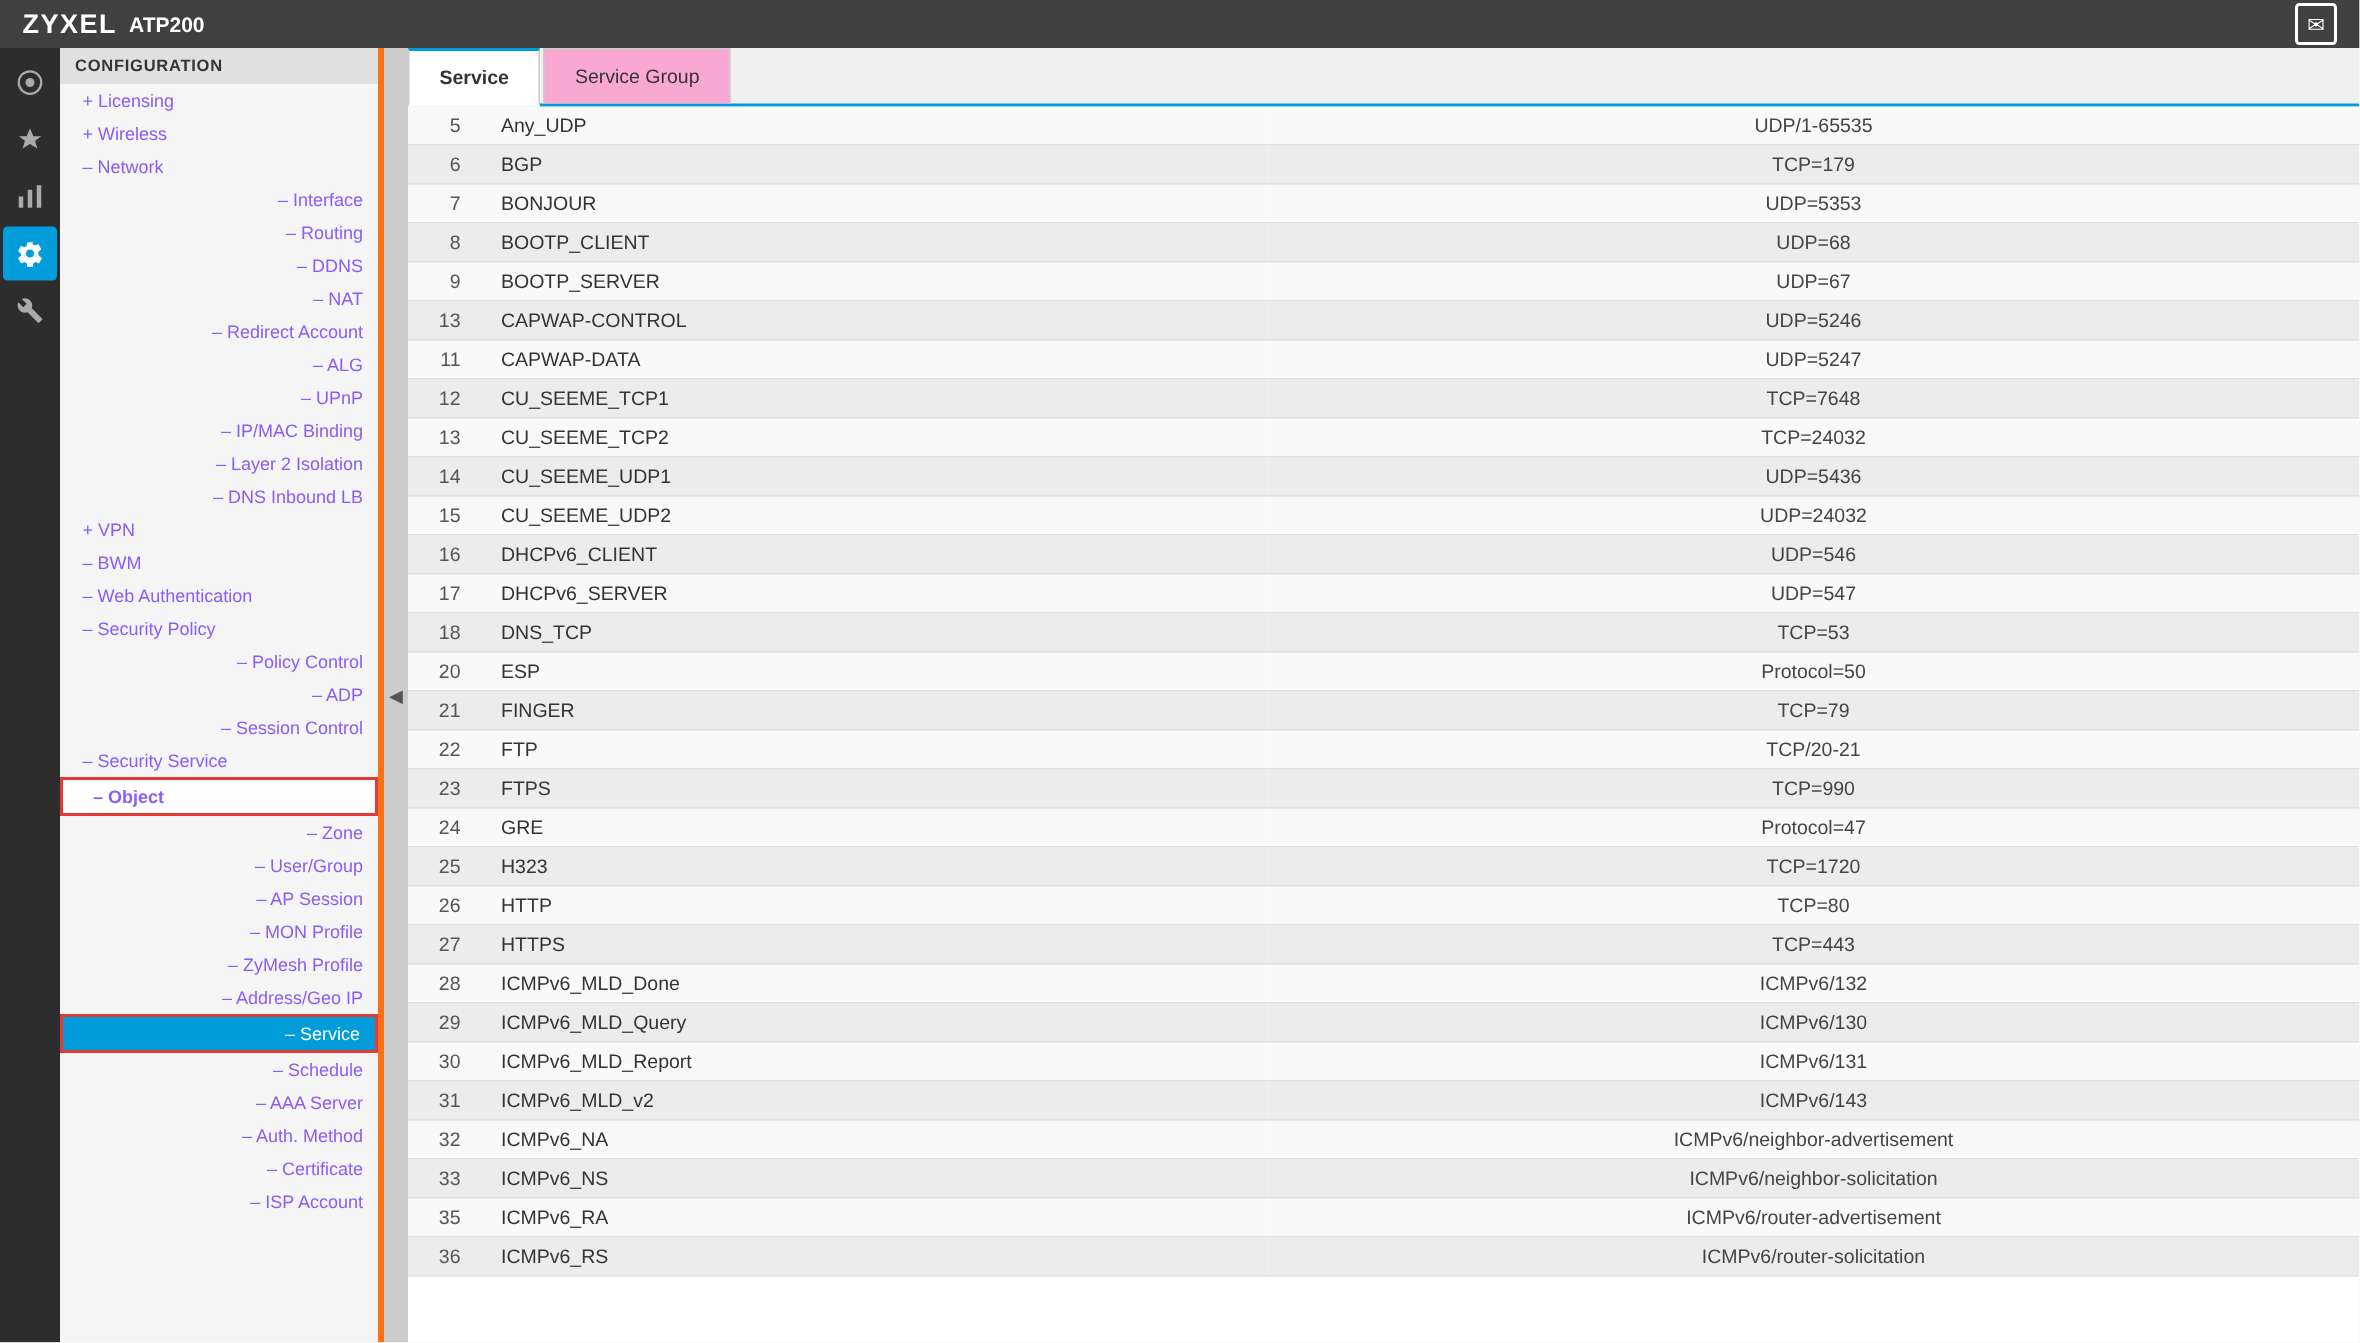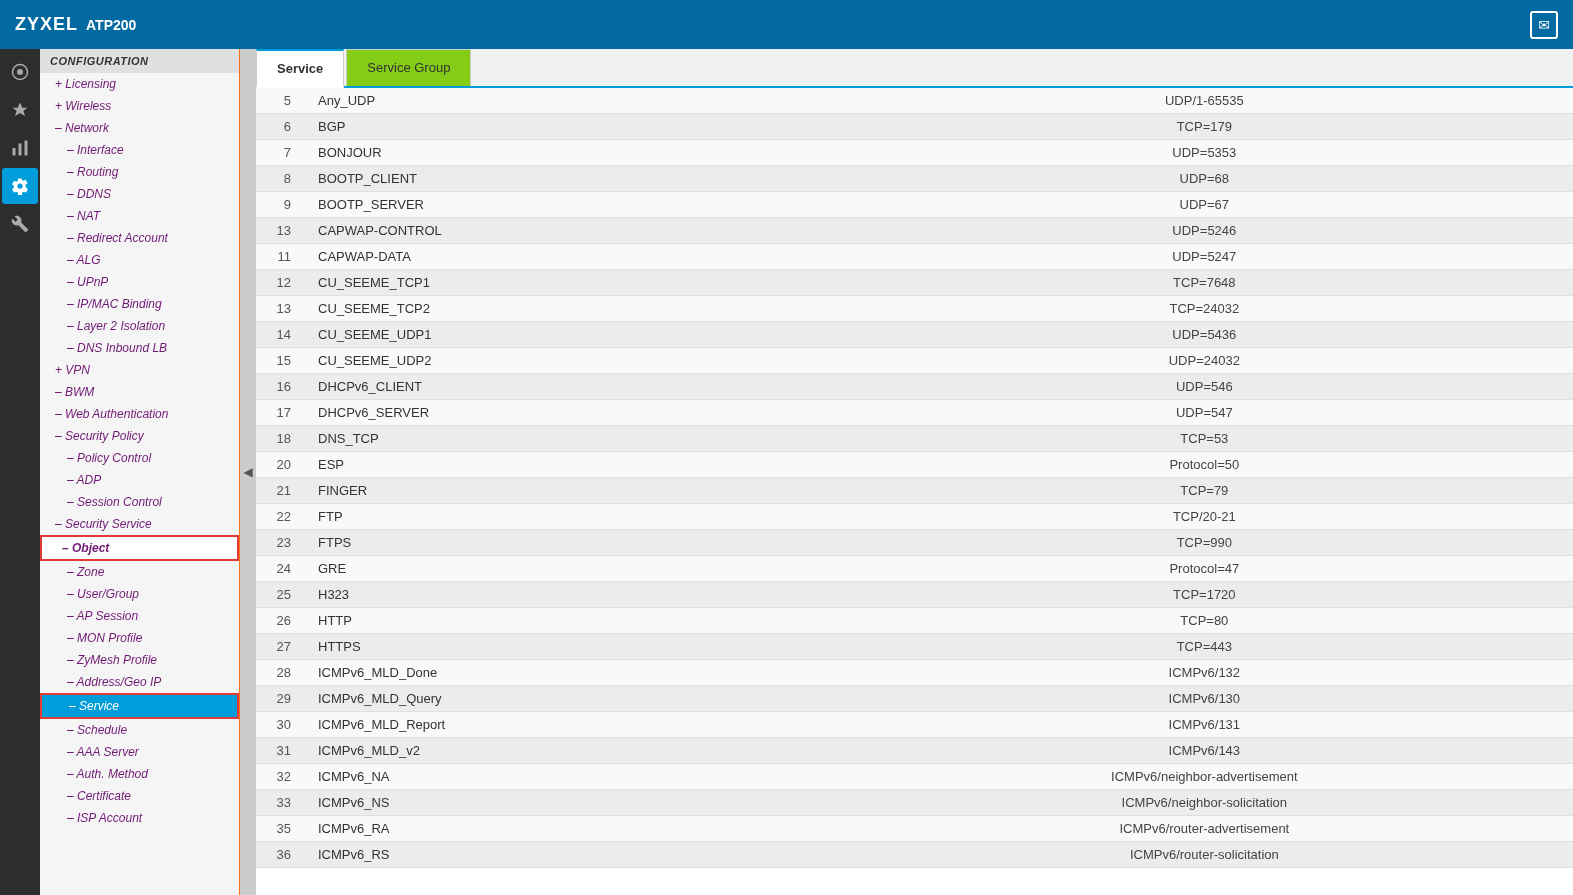--- a/index.html
+++ b/index.html
@@ -1,21 +1,21 @@
 <!DOCTYPE html>
 <html><head>
   <meta charset="utf-8">
   <style>
     * { box-sizing: border-box; margin: 0; padding: 0; }
     body { font-family: Arial, sans-serif; font-size: 13px; background: #f0f0f0; display: flex; flex-direction: column; height: 895px; overflow: hidden; }
 
     
     .topbar {
-      background: #0369a1;
-      height: 49px;
+      background: #404040;
+      height: 32px;
       display: flex;
       align-items: center;
       padding: 0 15px;
       justify-content: space-between;
       flex-shrink: 0;
     }
     .topbar-brand {
       display: flex;
       align-items: center;
       gap: 8px;
@@ -72,50 +72,49 @@
       border-radius: 3px;
       font-size: 16px;
     }
     .icon-nav-item.active {
       background: #009dda;
       color: white;
     }
 
     
     .sidebar {
-      width: 200px;
+      width: 216px;
       background: #f5f5f5;
-      border-right: 1px solid #f97316;
+      border-right: 4px solid #f97316;
       overflow-y: auto;
       flex-shrink: 0;
       font-size: 12px;
-      font-style: italic;
     }
     .sidebar-section-title {
       background: #e0e0e0;
       padding: 6px 10px;
       font-weight: bold;
       font-size: 11px;
       color: #333;
       letter-spacing: 0.5px;
     }
     .sidebar-item {
       padding: 4px 10px 4px 15px;
-      color: #701a75;
+      color: #8b5cf6;
       cursor: pointer;
       white-space: nowrap;
       overflow: hidden;
       text-overflow: ellipsis;
     }
     .sidebar-item.active {
       background: #009dda;
       color: white;
     }
     .sidebar-item.level1 { padding-left: 15px; }
-    .sidebar-item.level2 { padding-left: 27px; }
+    .sidebar-item.level2 { padding-left: 27px; text-align: right; }
 
     
     .collapse-btn {
       width: 16px;
       background: #ccc;
       display: flex;
       align-items: center;
       justify-content: center;
       cursor: pointer;
       color: #555;
@@ -139,21 +138,21 @@
       border-bottom: 2px solid #009dda;
       flex-shrink: 0;
     }
     .tab {
       padding: 10px 20px;
       cursor: pointer;
       font-size: 13px;
       color: #333;
       border: 1px solid #ccc;
       border-bottom: none;
-      background: #84cc16;
+      background: #f9a8d4;
       margin-right: 2px;
     }
     .tab.active {
       background: white;
       border-top: 2px solid #009dda;
       color: #333;
       font-weight: bold;
       border-bottom: 2px solid white;
       margin-bottom: -2px;
     }

